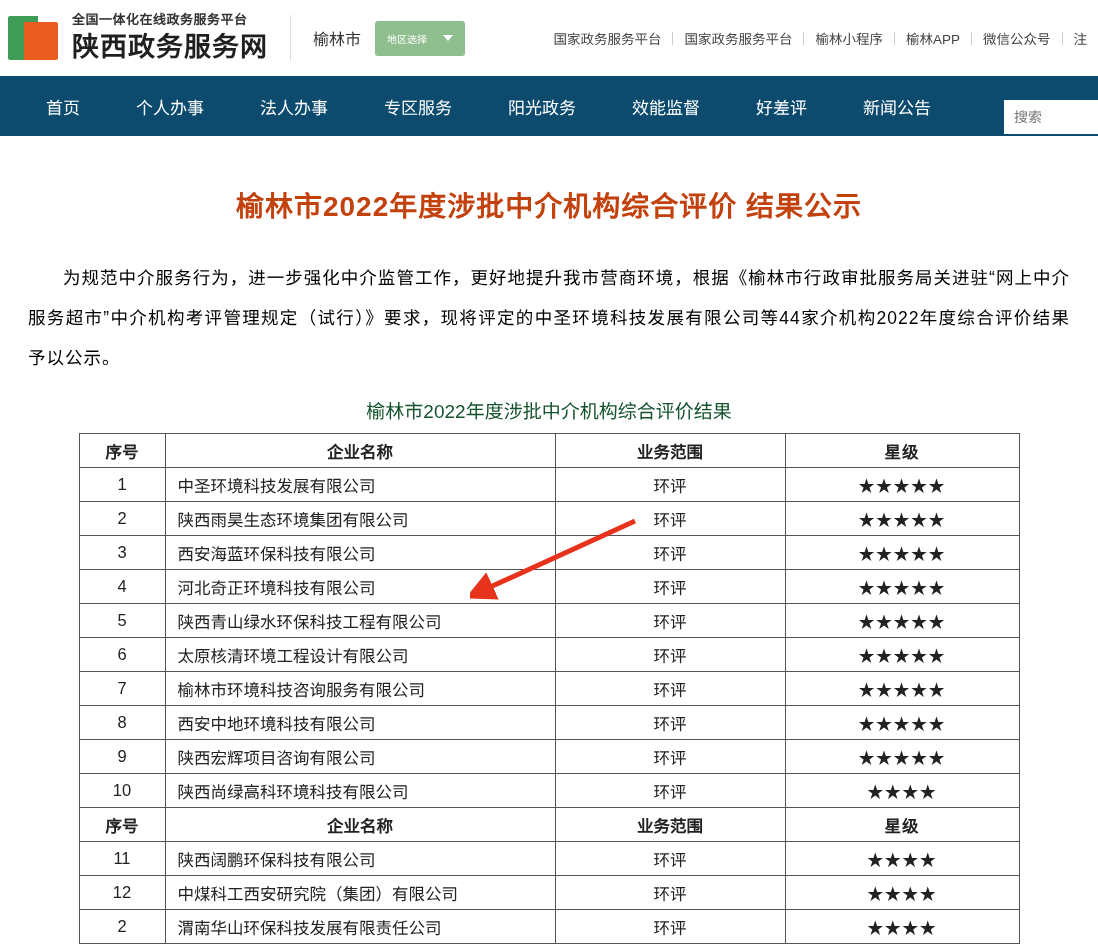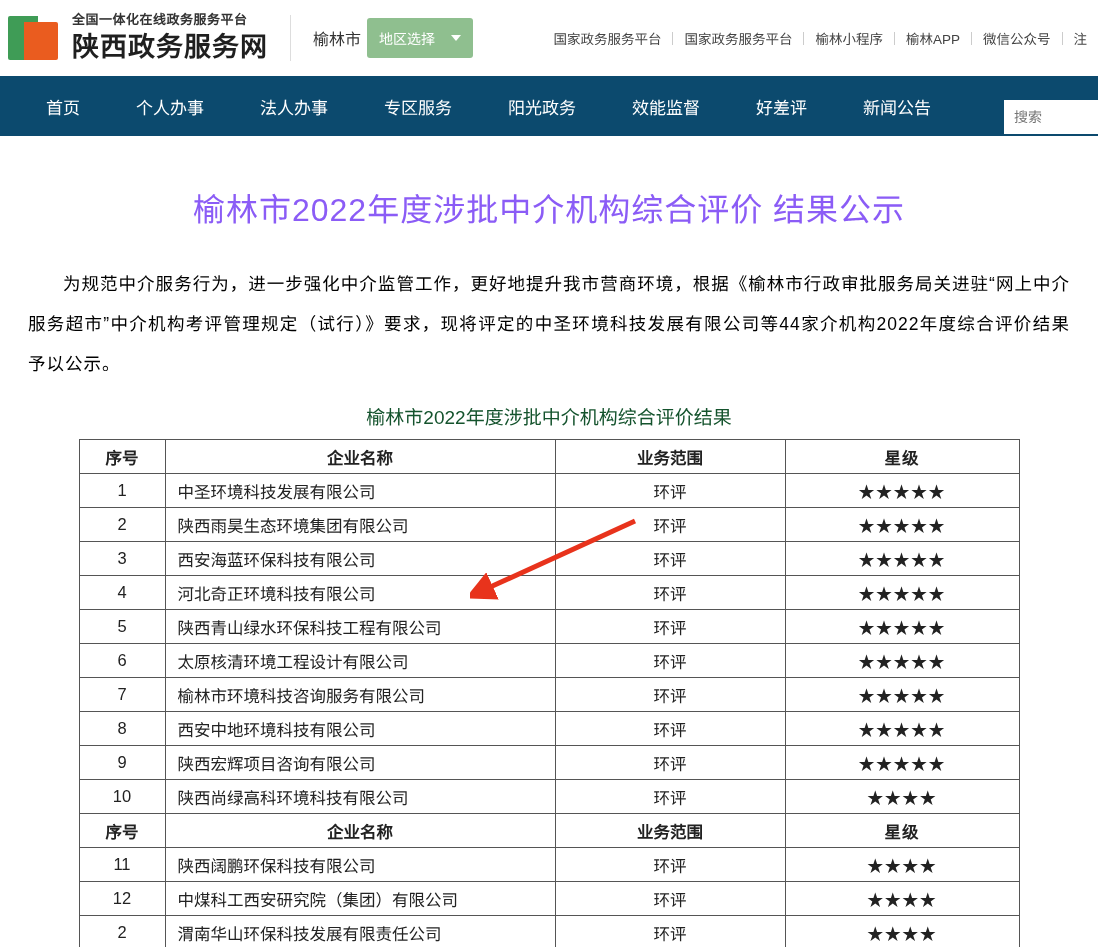--- a/index.html
+++ b/index.html
@@ -62,26 +62,26 @@
   }
   .divider-v {
     width: 1px;
     height: 46px;
     background: #ddd;
     margin: 0 22px;
   }
   .city-name {
     font-size: 16px;
     color: #333;
-    margin-right: 6px;
+    margin-right: 14px;
   }
   .region-select {
     background: #8fbf8f;
     color: #fff;
-    font-size: 14px;
+    font-size: 10px;
     border-radius: 3px;
     padding: 10px 12px;
     display: inline-flex;
     align-items: center;
     gap: 16px;
     cursor: pointer;
     user-select: none;
   }
   .caret-down {
     width: 0; height: 0;
@@ -145,23 +145,23 @@
   .page {
     background: #fff;
     padding: 0 24px;
     box-sizing: border-box;
     height: calc(947px - 136px);
     overflow: hidden;
     position: relative;
   }
   .doc-title {
     text-align: center;
-    font-size: 32px;
-    color: #8b5cf6;
-    font-weight: normal;
+    font-size: 28px;
+    color: #c2410c;
+    font-weight: bold;
     margin: 48px 0 34px 0;
     letter-spacing: 1px;
   }
   .para {
     font-size: 17.5px;
     line-height: 40px;
     color: #000000;
     letter-spacing: 1px;
     text-align: justify;
     margin: 0 0 18px 0;

